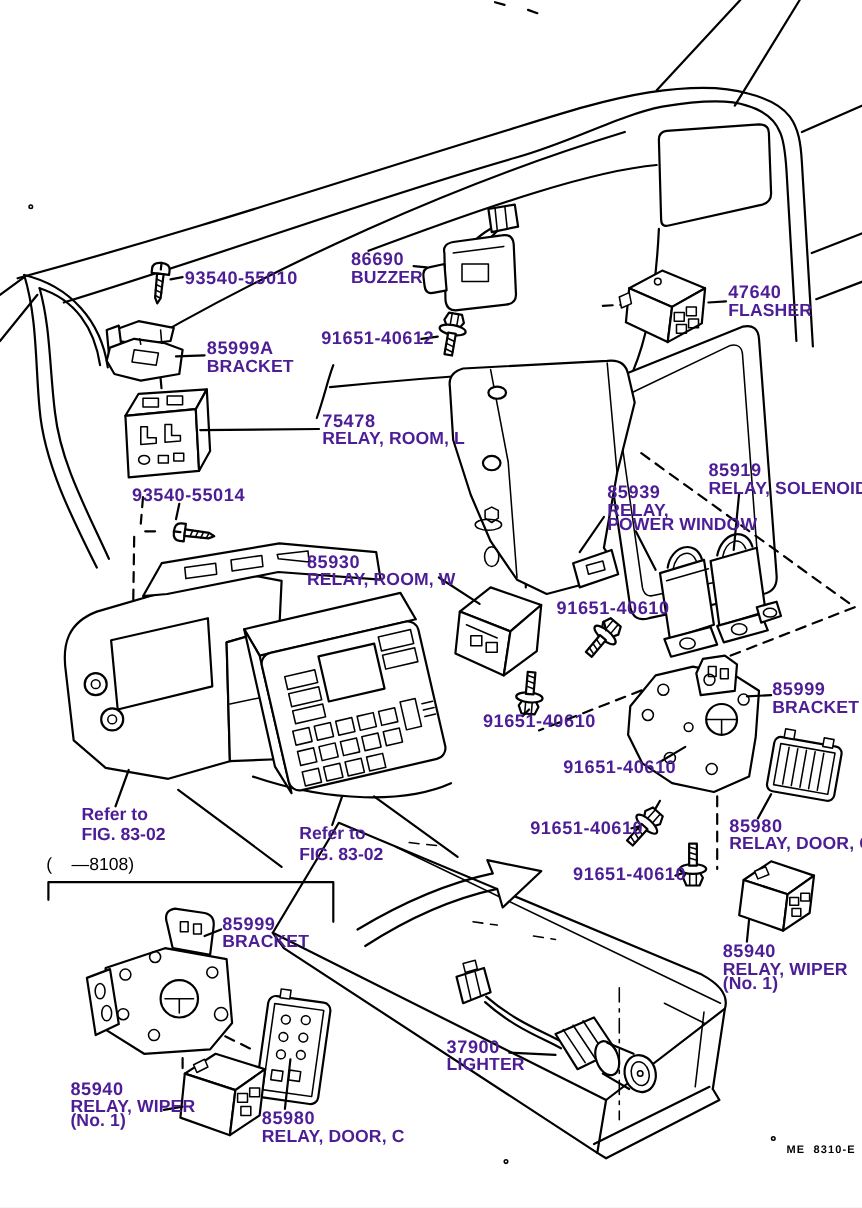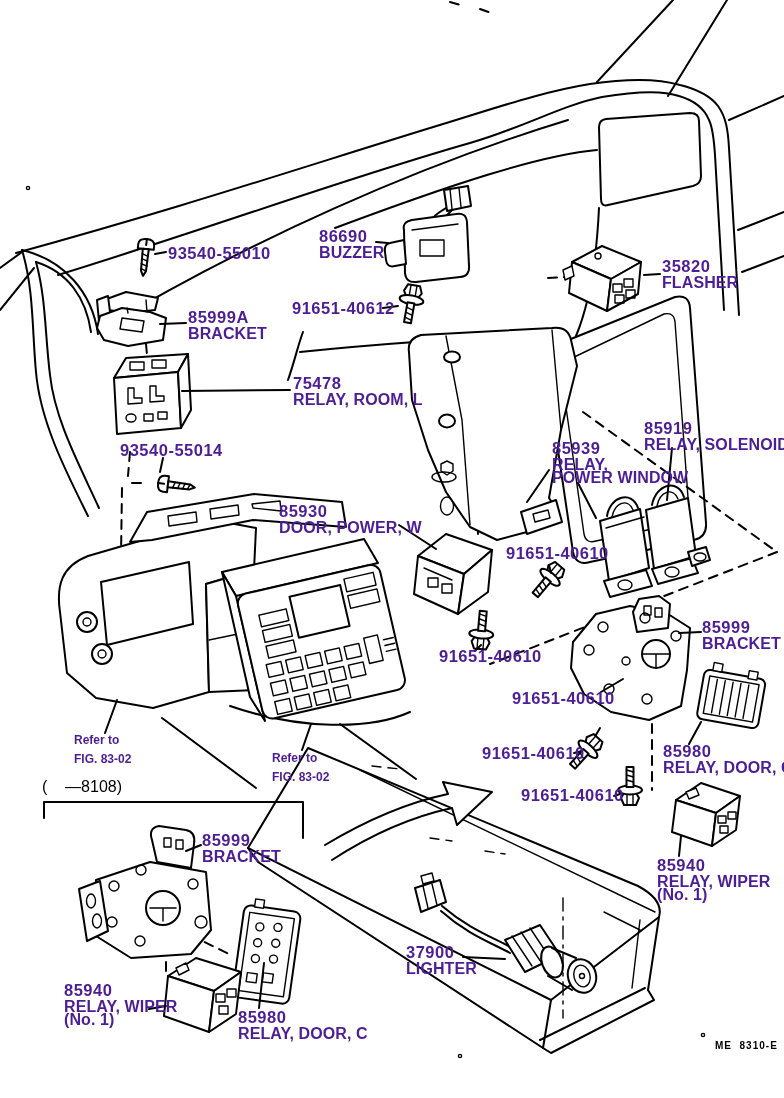--- a/index.html
+++ b/index.html
@@ -8,21 +8,21 @@
   #art{position:absolute;left:0;top:0;}
   #art path,#art ellipse,#art circle,#art rect,#art polygon,#art line,#art polyline{
       stroke:#000;stroke-width:2;fill:none;stroke-linecap:round;stroke-linejoin:round;}
   #art .f{fill:#fff;}
   #art .t{stroke-width:1.4;}
   #art .d{stroke-dasharray:9 7;}
   #art .dd{stroke-dasharray:13 6 3 6;}
   .lbl{position:absolute;color:#4c1d95;white-space:pre;line-height:19px;}
   .lbl .part{font-size:16.5px;font-weight:bold;letter-spacing:.5px;display:block;}
   .lbl .desc{font-size:16px;font-weight:bold;letter-spacing:.1px;display:block;line-height:13px;}
-  .lbl.note .part,.lbl.note .desc{font-size:12px;letter-spacing:0;line-height:19px;}
+  .lbl.note .part,.lbl.note .desc{font-size:16px;letter-spacing:0;line-height:19px;}
   .range{position:absolute;font-size:16px;font-weight:normal;white-space:pre;}
   .footer{position:absolute;font-size:10px;font-weight:bold;letter-spacing:1px;white-space:pre;}
 </style>
 </head>
 <body>
 
 <div id="stage">
 
 <svg id="art" width="784" height="1098" viewBox="0 0 784 1098">
   <defs>
@@ -352,28 +352,28 @@
   </g>
 
   <g>
     <path d="M44,818 L44,802 L303,802 L303,838"></path>
   </g>
 </svg>
 
 <div id="labels">
       <div class="lbl part" style="left: 168px; top: 244px;"><span class="part">93540-55010</span></div>
       <div class="lbl part" style="left: 319px; top: 227px;"><span class="part">86690</span><span class="desc">BUZZER</span></div>
-      <div class="lbl part" style="left: 662px; top: 257px;"><span class="part">35820</span><span class="desc">FLASHER</span></div>
+      <div class="lbl part" style="left: 662px; top: 257px;"><span class="part">47640</span><span class="desc">FLASHER</span></div>
       <div class="lbl part" style="left: 292px; top: 299px;"><span class="part">91651-40612</span></div>
       <div class="lbl part" style="left: 188px; top: 308px;"><span class="part">85999A</span><span class="desc">BRACKET</span></div>
       <div class="lbl part" style="left: 293px; top: 374px;"><span class="part">75478</span><span class="desc">RELAY, ROOM, L</span></div>
       <div class="lbl part" style="left: 120px; top: 441px;"><span class="part">93540-55014</span></div>
       <div class="lbl part" style="left: 644px; top: 419px;"><span class="part">85919</span><span class="desc">RELAY, SOLENOID</span></div>
       <div class="lbl part" style="left: 552px; top: 439px;"><span class="part">85939</span><span class="desc">RELAY,</span><span class="desc">POWER WINDOW</span></div>
-      <div class="lbl part" style="left: 279px; top: 502px;"><span class="part">85930</span><span class="desc">DOOR, POWER, W</span></div>
+      <div class="lbl part" style="left: 279px; top: 502px;"><span class="part">85930</span><span class="desc">RELAY, ROOM, W</span></div>
       <div class="lbl part" style="left: 506px; top: 544px;"><span class="part">91651-40610</span></div>
       <div class="lbl part" style="left: 439px; top: 647px;"><span class="part">91651-40610</span></div>
       <div class="lbl part" style="left: 512px; top: 689px;"><span class="part">91651-40610</span></div>
       <div class="lbl part" style="left: 482px; top: 744px;"><span class="part">91651-40610</span></div>
       <div class="lbl part" style="left: 521px; top: 786px;"><span class="part">91651-40610</span></div>
       <div class="lbl part" style="left: 702px; top: 618px;"><span class="part">85999</span><span class="desc">BRACKET</span></div>
       <div class="lbl part" style="left: 663px; top: 742px;"><span class="part">85980</span><span class="desc">RELAY, DOOR, C</span></div>
       <div class="lbl part" style="left: 657px; top: 856px;"><span class="part">85940</span><span class="desc">RELAY, WIPER</span><span class="desc">(No. 1)</span></div>
       <div class="lbl part" style="left: 202px; top: 831px;"><span class="part">85999</span><span class="desc">BRACKET</span></div>
       <div class="lbl part" style="left: 64px; top: 981px;"><span class="part">85940</span><span class="desc">RELAY, WIPER</span><span class="desc">(No. 1)</span></div>

